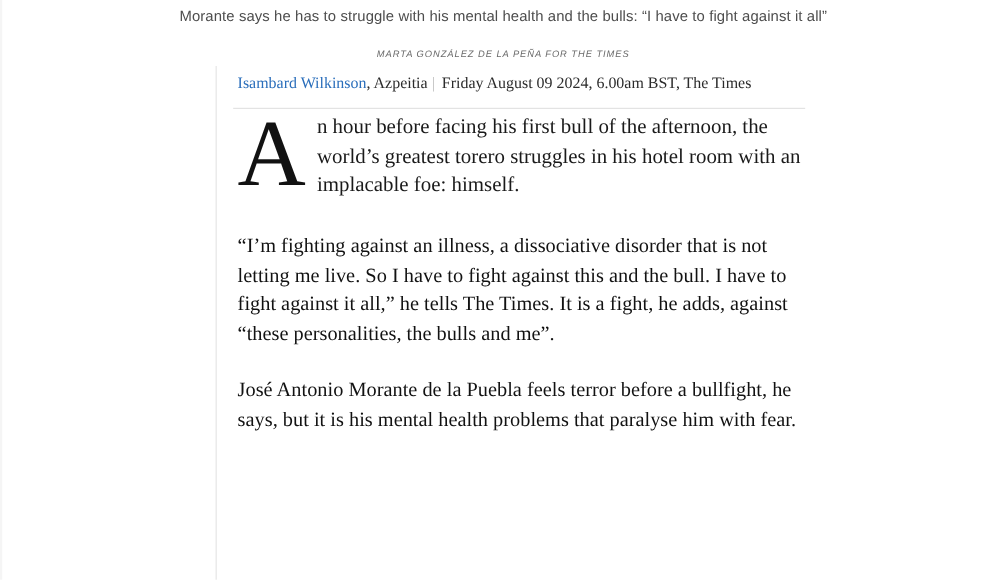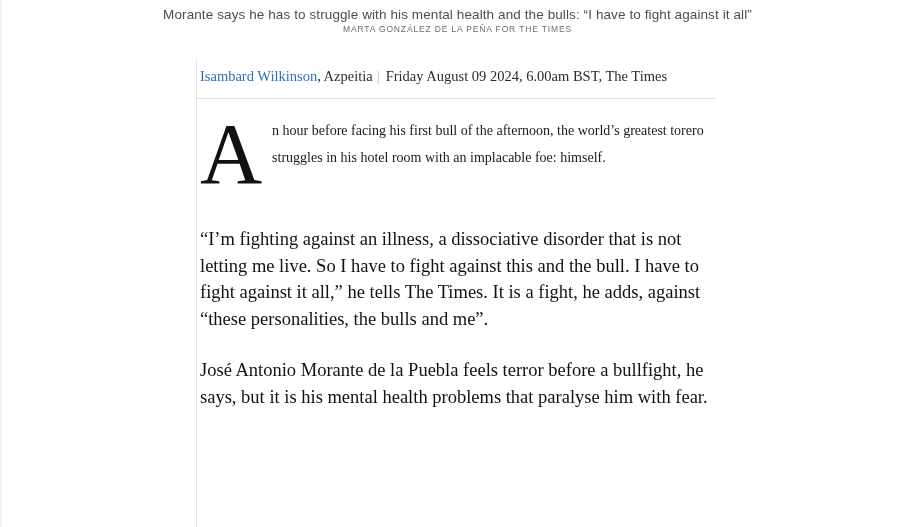--- a/index.html
+++ b/index.html
@@ -39,30 +39,31 @@
     text-align: center;
   }
   .caption {
     font-family: "Liberation Sans", sans-serif;
     font-size: 13.5px;
     color: #4d4d4d;
     line-height: 1.3;
     letter-spacing: 0.1px;
   }
   .credit {
-    margin-top: 0;
+    margin-top: 20px;
     font-family: "Liberation Sans", sans-serif;
     font-size: 8.5px;
     letter-spacing: 0.85px;
     color: #6b6b6b;
     text-transform: uppercase;
+    font-style: italic;
   }
   .article {
     position: absolute;
-    left: 196px;
+    left: 212px;
     top: 62px;
     width: 520px;
   }
   .byline {
     font-family: "Liberation Serif", serif;
     font-size: 14.5px;
     color: #2b2b2b;
     padding: 6px 0 13px 4px;
     border-bottom: 1px solid #e0e0e0;
     white-space: nowrap;
@@ -93,24 +94,23 @@
     float: left;
     font-family: "Liberation Serif", serif;
     font-size: 86px;
     line-height: 68px;
     padding: 6px 10px 0 0;
     color: #121212;
   }
   .first-para .ptext {
     display: block;
     overflow: hidden;
-    font-size: 14px;
+    font-size: 19px;
     line-height: 26.5px;
     padding-top: 4px;
-    margin-top: 15px;
   }
   
   .edge-shadow {
     position: absolute;
     left: 0;
     top: 0;
     width: 2px;
     height: 527px;
     background: #f5f5f5;
   }

